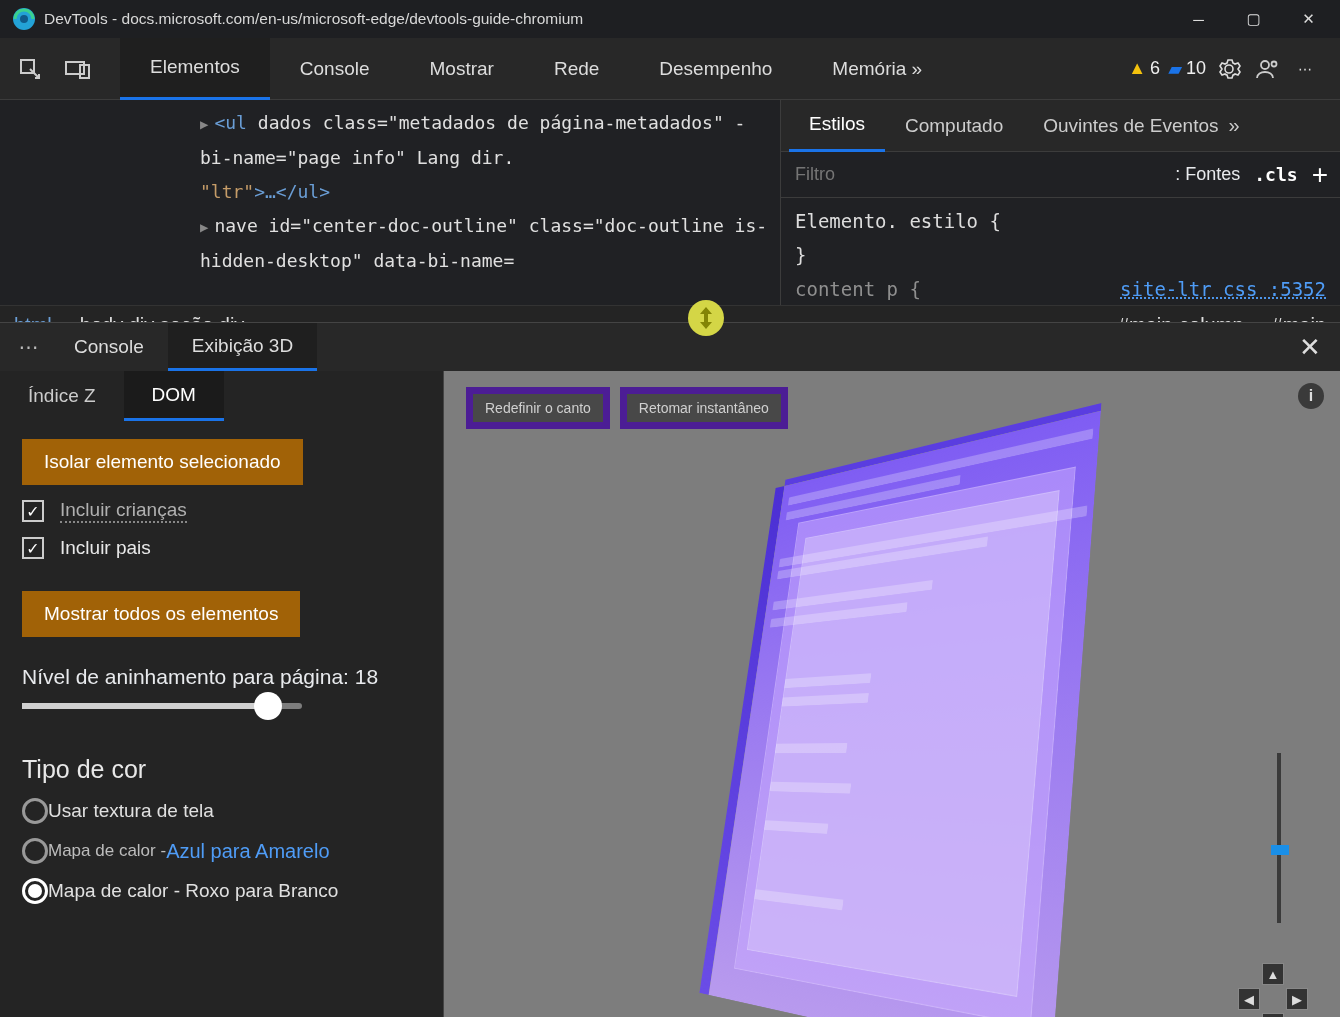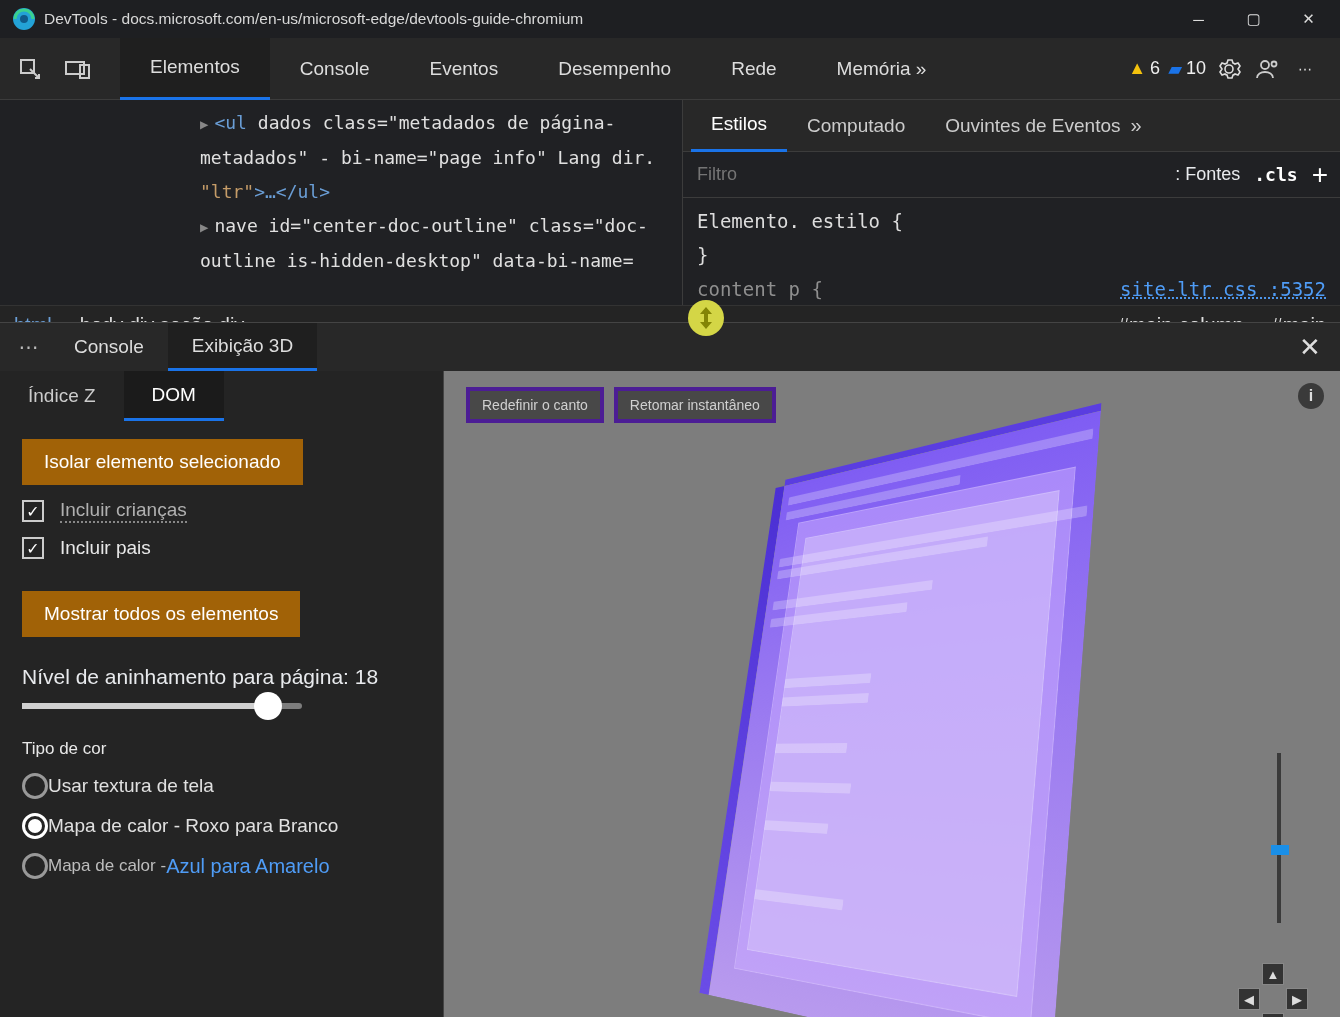--- a/index.html
+++ b/index.html
@@ -71,21 +71,21 @@
     font-size: 18px;
     line-height: 34px;
     color: #dcdcdc;
     overflow: hidden;
   }
   .dom-pane .disclose { color:#888; font-size:14px; padding-right:6px;}
   .syn-tag { color: #6a9ed6; }
   .syn-attr { color:#e0e0e0; }
   .syn-val { color:#c59c68; }
   .styles-pane {
-    width: 658px;
+    width: 560px;
     border-left: 1px solid #3c3c3c;
     display:flex; flex-direction:column;
   }
   .styles-tabs { display:flex; align-items:center; height:52px; border-bottom:1px solid #3c3c3c; background:#282828; padding:0 8px;}
   .styles-tab { padding:0 20px; height:52px; display:flex; align-items:center; font-size:19px; color:#ccc; position:relative;}
   .styles-tab.active { border-bottom:3px solid #1A73E8; color:#fff;}
   .styles-tab .more { margin-left:10px; font-size:20px;}
   .filter-row { display:flex; align-items:center; height:50px; border-bottom:1px solid #3c3c3c; }
   .filter-input { flex:1; background:transparent; border:none; color:#5eead4; font-size:18px; padding:0 14px; outline:none;}
   .cls-group { display:flex; align-items:center; gap:14px; padding-right:12px; font-size:18px;}
@@ -147,37 +147,37 @@
   .check-box {
     width:22px;height:22px;border:2px solid #ccc; display:flex;
     align-items:center;justify-content:center; font-size:16px;color:#fff;
   }
   .check-box.on::after { content:"✓"; }
   .check.dim { color:#b0b0b0; position:relative;}
   .slider-row { display:flex; flex-direction:column; gap:14px; margin-top:14px;}
   .slider-track { position:relative; height:6px; background:#7d7d7d; border-radius:4px; width:280px;}
   .slider-fill { position:absolute; height:6px; background:#d0d0d0; left:0; width:88%;}
   .slider-thumb { position:absolute; width:28px;height:28px;border-radius:50%;background:#fff; top:-11px; left:calc(88% - 14px);}
-  .section-title { font-size:17px; color:#e8e8e8; margin-top:16px;}
+  .section-title { font-size:25px; color:#e8e8e8; margin-top:32px;}
   .radio-row { display:flex; align-items:center; gap:0; font-size:19px; color:#e0e0e0;}
   .radio-row.small { font-size:17px; color:#bdbdbd;}
   .radio-row.small .blue { font-size:20px; color:#4f9cf6;}
   .radio {
     width:26px;height:26px;border:3px solid #999;border-radius:50%;
     display:flex;align-items:center;justify-content:center;
   }
   .radio.sel { border-color:#fff;}
   .radio.sel::after { content:""; width:14px;height:14px;border-radius:50%;background:#fff;}
 
   
   .viewport {
     flex:1; position:relative; background:#7d7d7d;
   }
   .vp-buttons { position:absolute; top:16px; left:22px; display:flex; gap:10px; z-index:5;}
-  .vp-btn { background:rgba(50,50,50,0.7); border:4px solid #4c1d95; color:#d0d0d0; font-size:14px; padding:6px 12px;}
+  .vp-btn { background:rgba(50,50,50,0.7); border:7px solid #4c1d95; color:#d0d0d0; font-size:14px; padding:6px 12px;}
   .info-ico {
     position:absolute; top:12px; right:16px; width:26px;height:26px;border-radius:50%;
     background:#3a3a3a; color:#ddd; display:flex;align-items:center;justify-content:center;
     font-size:16px; font-weight:bold;
   }
   
   .shape3d { position:absolute; left:50%; top:50%; transform:translate(-50%,-45%) perspective(900px) rotateX(16deg) rotateY(-35deg) rotateZ(8deg) scale(1.05);}
   .slab {
     width:380px; height:560px; position:relative;
     transform-style:preserve-3d;
@@ -256,27 +256,27 @@
       </svg>
   </div>
   <div class="main-tabs">
     <div class="main-tab active">
         <span>Elementos</span>
       </div>
     <div class="main-tab">
         <span>Console</span>
       </div>
     <div class="main-tab">
-        <span>Eventos</span>
+        <span>Mostrar</span>
+      </div>
+    <div class="main-tab">
+        <span>Rede</span>
       </div>
     <div class="main-tab">
         <span>Desempenho</span>
-      </div>
-    <div class="main-tab">
-        <span>Rede</span>
       </div>
     <div class="main-tab">
         <span>Memória »</span>
       </div>
   </div>
   <div class="toolbar-right">
     <span class="issue-badge">
       <span class="tri">▲</span>
       <span>6</span>
     </span>
@@ -393,28 +393,28 @@
             <div class="slider-fill"></div>
             <div class="slider-thumb"></div>
           </div>
         </div>
 
         <div class="section-title">Tipo de cor</div>
         <label class="radio-row">
           <span class="radio"></span>
           <span>Usar textura de tela</span>
         </label>
-        <label class="radio-row">
-          <span class="radio sel"></span>
-          <span>Mapa de calor - Roxo para Branco</span>
-        </label>
         <label class="radio-row small">
           <span class="radio"></span>
           <span>Mapa de calor -</span>
           <span class="blue">Azul para Amarelo</span>
+        </label>
+        <label class="radio-row">
+          <span class="radio sel"></span>
+          <span>Mapa de calor - Roxo para Branco</span>
         </label>
       </div>
     </div>
 
     <div class="viewport">
       <div class="vp-buttons">
         <button class="vp-btn">Redefinir o canto</button>
         <button class="vp-btn">Retomar instantâneo</button>
       </div>
       <div class="info-ico">i</div>

